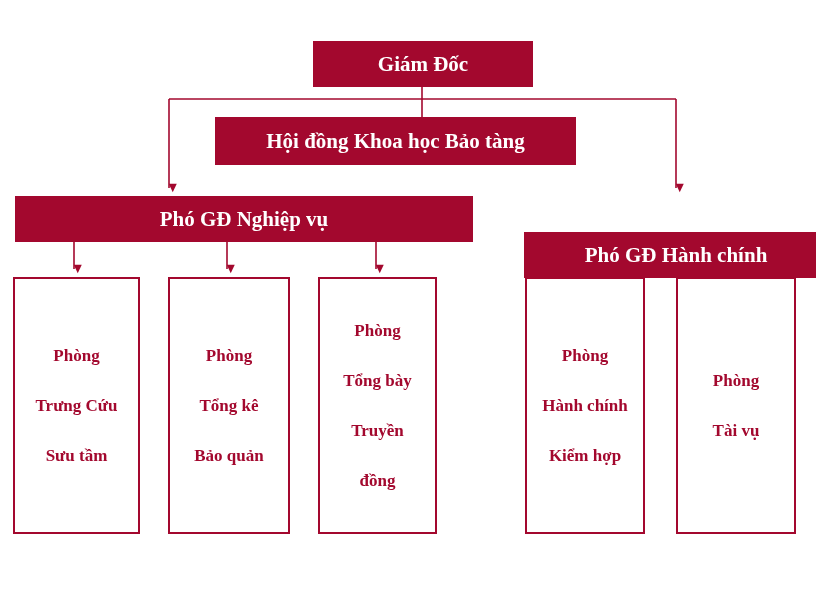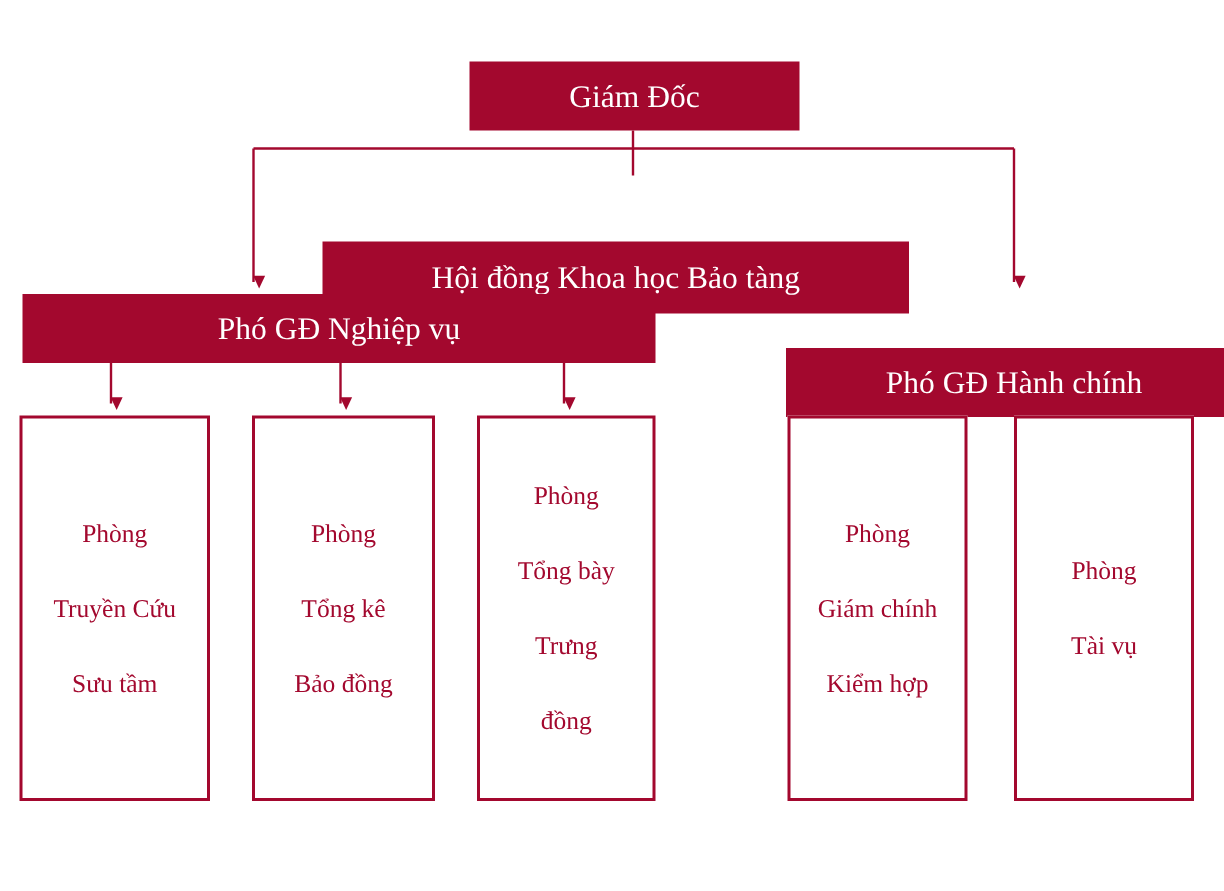--- a/index.html
+++ b/index.html
@@ -16,40 +16,40 @@
     background: var(--bg);
     font-family: "Liberation Serif", "DejaVu Serif", serif;
     overflow: hidden;
   }
   .box {
     position: absolute;
     display: flex;
     align-items: center;
     justify-content: center;
     text-align: right;
-    font-weight: normal;
+    font-weight: bold;
   }
   .box-filled {
     background: var(--accent);
     color: var(--text-on-fill);
     font-size: 21px;
   }
   .box-outline {
     background: var(--bg);
     border: 2px solid var(--accent);
     color: var(--accent);
     font-size: 17px;
     flex-direction: column;
     gap: 29px;
     line-height: 21px;
   }
   
   .node-director  { left: 313px; top: 41px;  width: 220px; height: 46px; }
-  .node-council   { left: 215px; top: 117px; width: 391px; height: 48px; margin-top: 44px; }
-  .node-deputy-1  { left: 15px;  top: 196px; width: 422px; height: 46px; }
+  .node-council   { left: 215px; top: 117px; width: 361px; height: 48px; }
+  .node-deputy-1  { left: 15px;  top: 196px; width: 458px; height: 46px; }
   .node-deputy-2  { left: 524px; top: 196px; width: 304px; height: 46px; margin-top: 36px; }
   .dept           { top: 277px; height: 257px; }
   .dept-1 { left: 13px;  width: 127px; }
   .dept-2 { left: 168px; width: 122px; }
   .dept-3 { left: 318px; width: 119px; }
   .dept-4 { left: 525px; width: 120px; }
   .dept-5 { left: 676px; width: 120px; }
   .connector-layer {
     position: absolute;
     left: 0; top: 0;
@@ -99,40 +99,40 @@
   <div class="box box-filled node-deputy-1">
     <span>Phó GĐ Nghiệp vụ</span>
   </div>
 
   <div class="box box-filled node-deputy-2">
     <span>Phó GĐ Hành chính</span>
   </div>
 
   <div class="box box-outline dept dept-1">
     <span>Phòng</span>
-    <span>Truyền Cứu</span>
+    <span>Trưng Cứu</span>
     <span>Sưu tầm</span>
   </div>
 
   <div class="box box-outline dept dept-2">
     <span>Phòng</span>
     <span>Tổng kê</span>
-    <span>Bảo đồng</span>
+    <span>Bảo quản</span>
   </div>
 
   <div class="box box-outline dept dept-3">
     <span>Phòng</span>
     <span>Tổng bày</span>
-    <span>Trưng</span>
+    <span>Truyền</span>
     <span>đồng</span>
   </div>
 
   <div class="box box-outline dept dept-4">
     <span>Phòng</span>
-    <span>Giám chính</span>
+    <span>Hành chính</span>
     <span>Kiểm hợp</span>
   </div>
 
   <div class="box box-outline dept dept-5">
     <span>Phòng</span>
     <span>Tài vụ</span>
   </div>
 
 </div>
 

